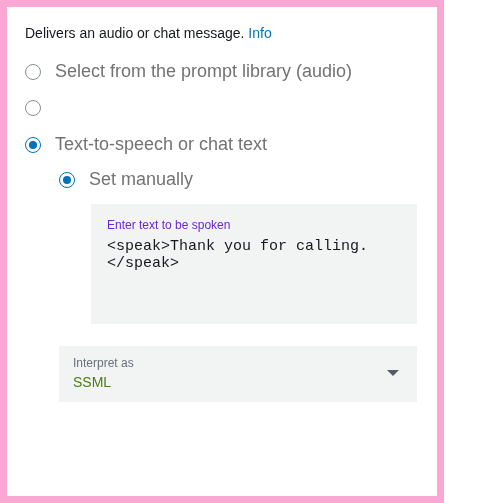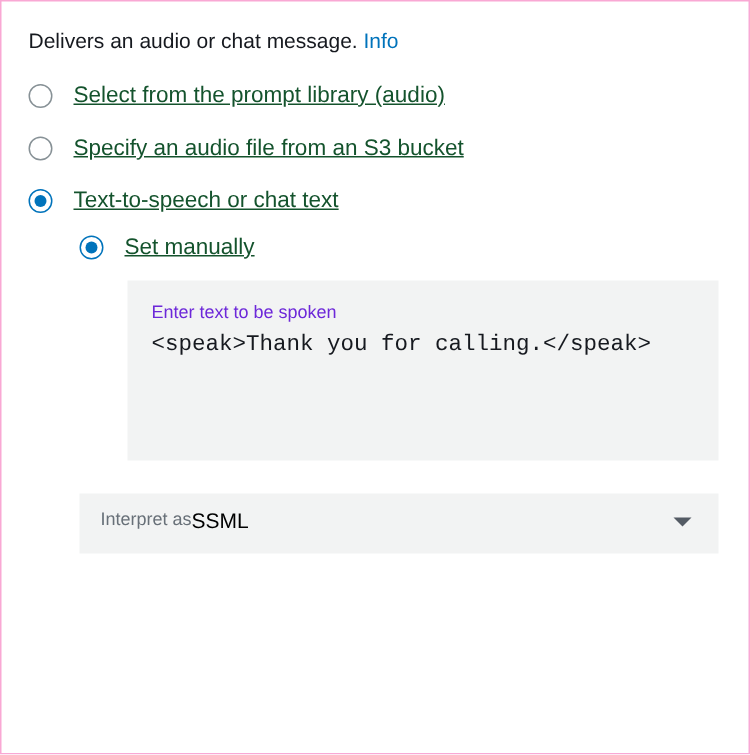--- a/index.html
+++ b/index.html
@@ -4,23 +4,23 @@
 <style>
   * { box-sizing: border-box; }
   html, body { margin: 0; padding: 0; }
   body {
     font-family: "Amazon Ember", "Helvetica Neue", Arial, sans-serif;
     font-size: 14px;
     color: #16191f;
     background: #fff;
   }
   .panel {
-    width: 500px;
+    width: 444px;
     height: 503px;
-    border: 1px solid #f9a8d4;
+    border: 7px solid #f9a8d4;
     padding: 18px 20px 28px 18px;
   }
   .header-line {
     font-size: 14px;
     color: #16191f;
     margin-bottom: 20px;
   }
   .header-line a {
     color: #0073bb;
     text-decoration: none;
@@ -49,23 +49,22 @@
   }
   .radio-inner {
     width: 8px;
     height: 8px;
     border-radius: 50%;
     background: #0073bb;
     display: none;
   }
   .radio-outer.selected .radio-inner { display: block; }
   .radio-label {
-    font-size: 15px;
-    color: #14532d;
-    text-decoration: underline;
+    font-size: 18px;
+    color: #737373;
   }
   .nested {
     margin-left: 34px;
     margin-top: 2px;
   }
   .nested .radio-row { margin-bottom: 14px; }
   .text-area-box {
     background: #f2f3f3;
     margin: 6px 0 22px 32px;
     padding: 14px 16px 16px 16px;
@@ -85,29 +84,29 @@
   }
   .select-box {
     background: #f2f3f3;
     margin-top: 14px;
     padding: 10px 14px 12px 14px;
     display: flex;
     align-items: center;
     justify-content: space-between;
     cursor: pointer;
   }
-  .select-text { display: flex; flex-direction: row; }
+  .select-text { display: flex; flex-direction: column; }
   .select-label {
     font-size: 12px;
     color: #687078;
     margin-bottom: 4px;
   }
   .select-value {
     font-size: 14px;
-    color: #000000;
+    color: #4d7c0f;
   }
   .caret {
     width: 0; height: 0;
     border-left: 6px solid transparent;
     border-right: 6px solid transparent;
     border-top: 6px solid #545b64;
     margin-right: 4px;
   }
 </style>
 </head>
@@ -119,21 +118,20 @@
     <span>Delivers an audio or chat message. </span><a>Info</a>
   </div>
 
   <div class="radio-row">
     <span class="radio-outer"></span>
     <span class="radio-label">Select from the prompt library (audio)</span>
   </div>
 
   <div class="radio-row">
     <span class="radio-outer"></span>
-    <span class="radio-label">Specify an audio file from an S3 bucket</span>
   </div>
 
   <div class="radio-row" style="margin-bottom:14px;">
     <span class="radio-outer selected">
         <span class="radio-inner"></span>
       </span>
     <span class="radio-label">Text-to-speech or chat text</span>
   </div>
 
   <div class="nested">

